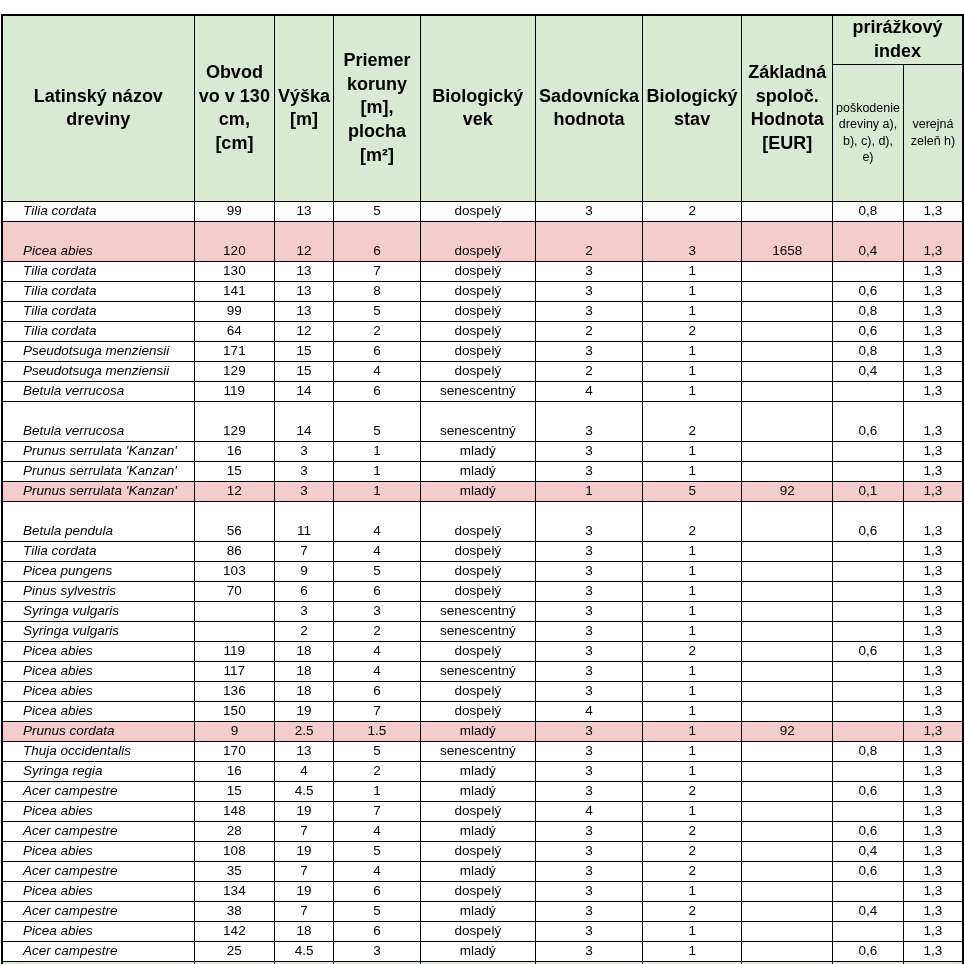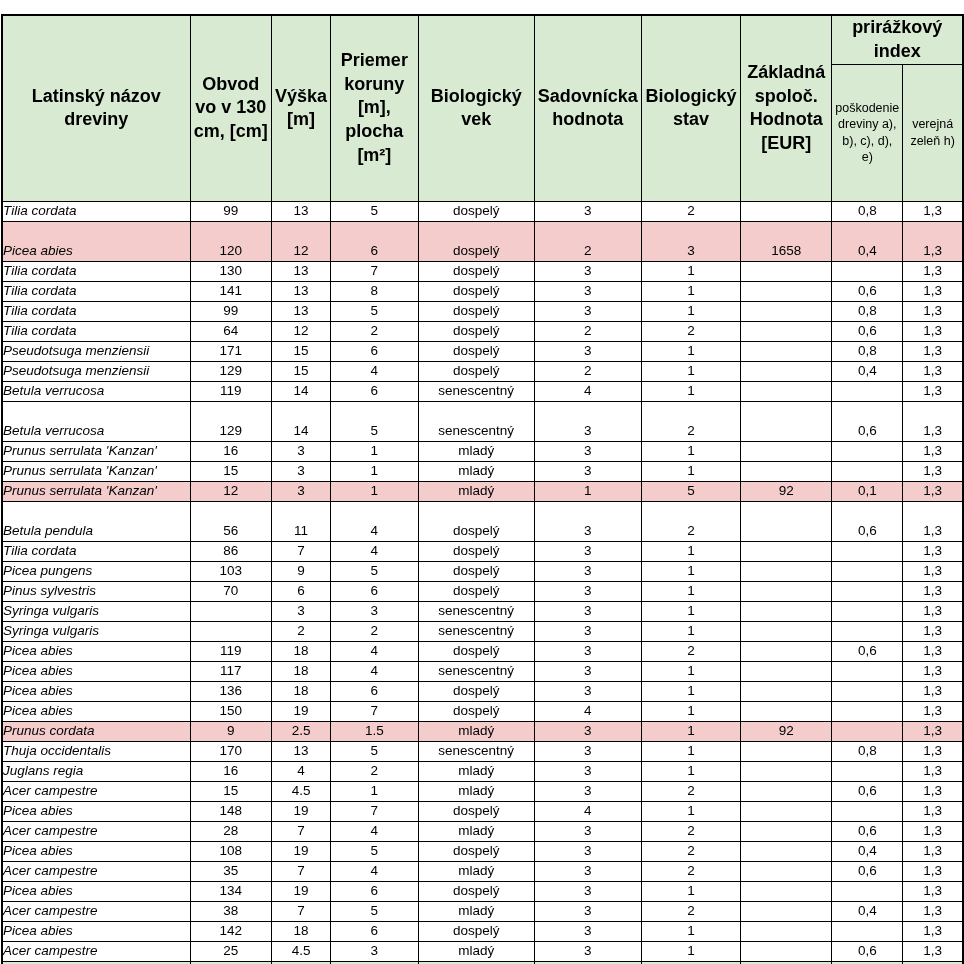--- a/index.html
+++ b/index.html
@@ -44,21 +44,21 @@
   .inv tbody td {
     font-size: 13.5px;
     vertical-align: bottom;
     padding-bottom: 2px;
     line-height: 16px;
     background: #ffffff;
   }
   .inv tbody td.species {
     font-style: italic;
     text-align: left;
-    padding-left: 0;
+    padding-left: 20px;
     white-space: nowrap;
   }
   .inv tbody td.num { text-align: center; }
   .inv tbody tr { height: 20px; }
   .inv tbody tr.tall { height: 40px; }
   .inv tbody tr.hl td { background: var(--highlight-bg, #f4cccc); }
   .inv tfoot td { background: var(--header-bg, #d9ead3); height: 20px; }
 </style>
 </head>
 <body>
@@ -389,21 +389,21 @@
           <td class="num">13</td>
           <td class="num">5</td>
           <td class="num">senescentný</td>
           <td class="num">3</td>
           <td class="num">1</td>
           <td class="num"></td>
           <td class="num">0,8</td>
           <td class="num">1,3</td>
         </tr>
         <tr>
-          <td class="species">Juglans regia</td>
+          <td class="species">Syringa regia</td>
           <td class="num">16</td>
           <td class="num">4</td>
           <td class="num">2</td>
           <td class="num">mladý</td>
           <td class="num">3</td>
           <td class="num">1</td>
           <td class="num"></td>
           <td class="num"></td>
           <td class="num">1,3</td>
         </tr>

